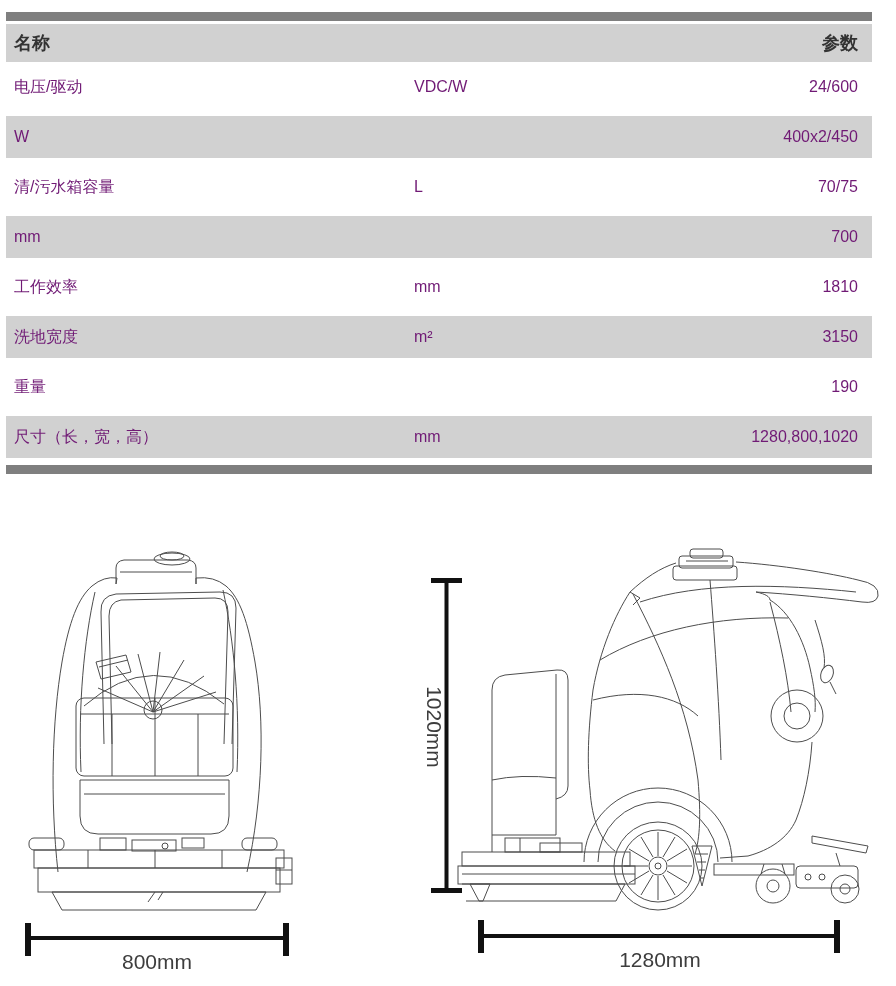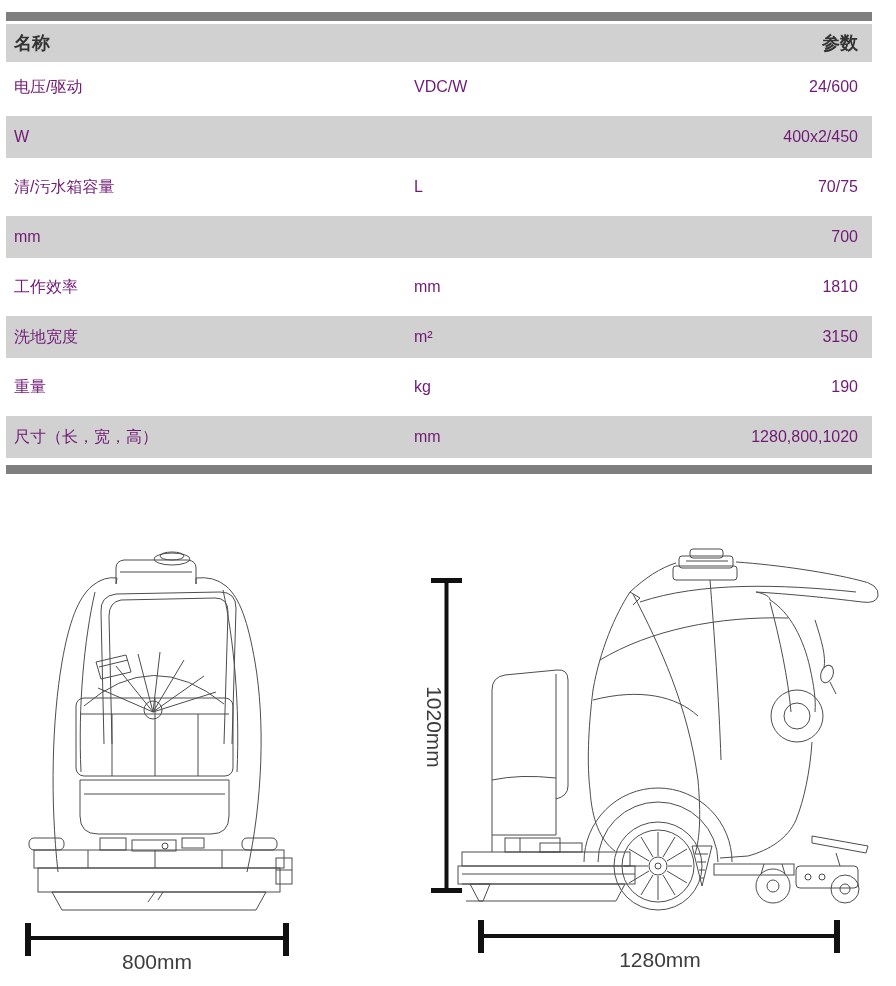--- a/index.html
+++ b/index.html
@@ -74,21 +74,20 @@
       <div class="c2">mm</div>
       <div class="c3">1810</div>
     </div>
     <div class="row trow">
       <div class="c1">洗地宽度</div>
       <div class="c2">m²</div>
       <div class="c3">3150</div>
     </div>
     <div class="row trow">
       <div class="c1">重量</div>
-      <div class="c2">kg</div>
       <div class="c3">190</div>
     </div>
     <div class="row trow">
       <div class="c1">尺寸（长，宽，高）</div>
       <div class="c2">mm</div>
       <div class="c3">1280,800,1020</div>
     </div>
   </div>
 
   <div class="bar bottom"></div>

